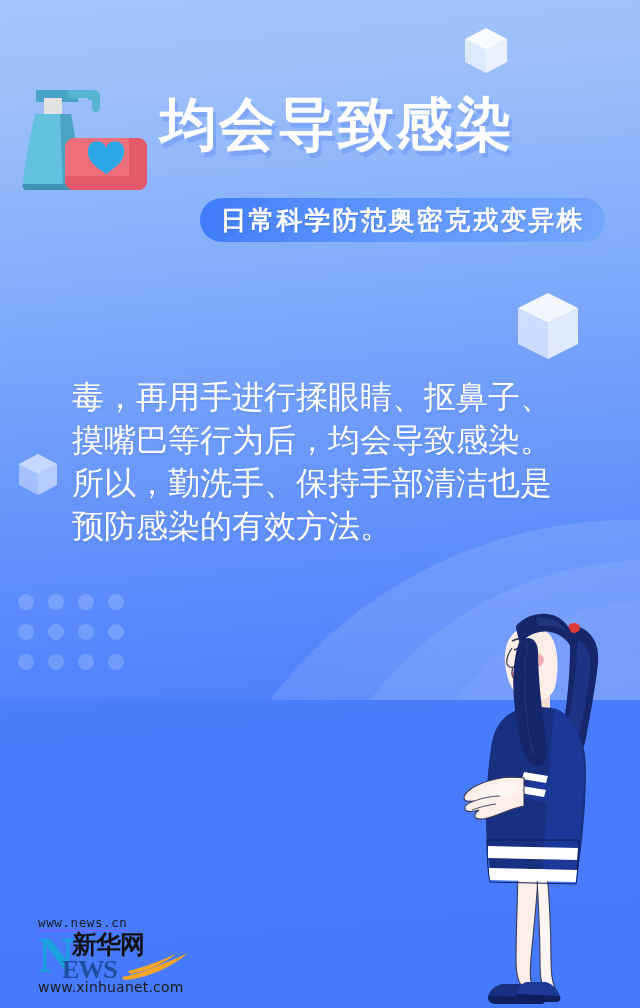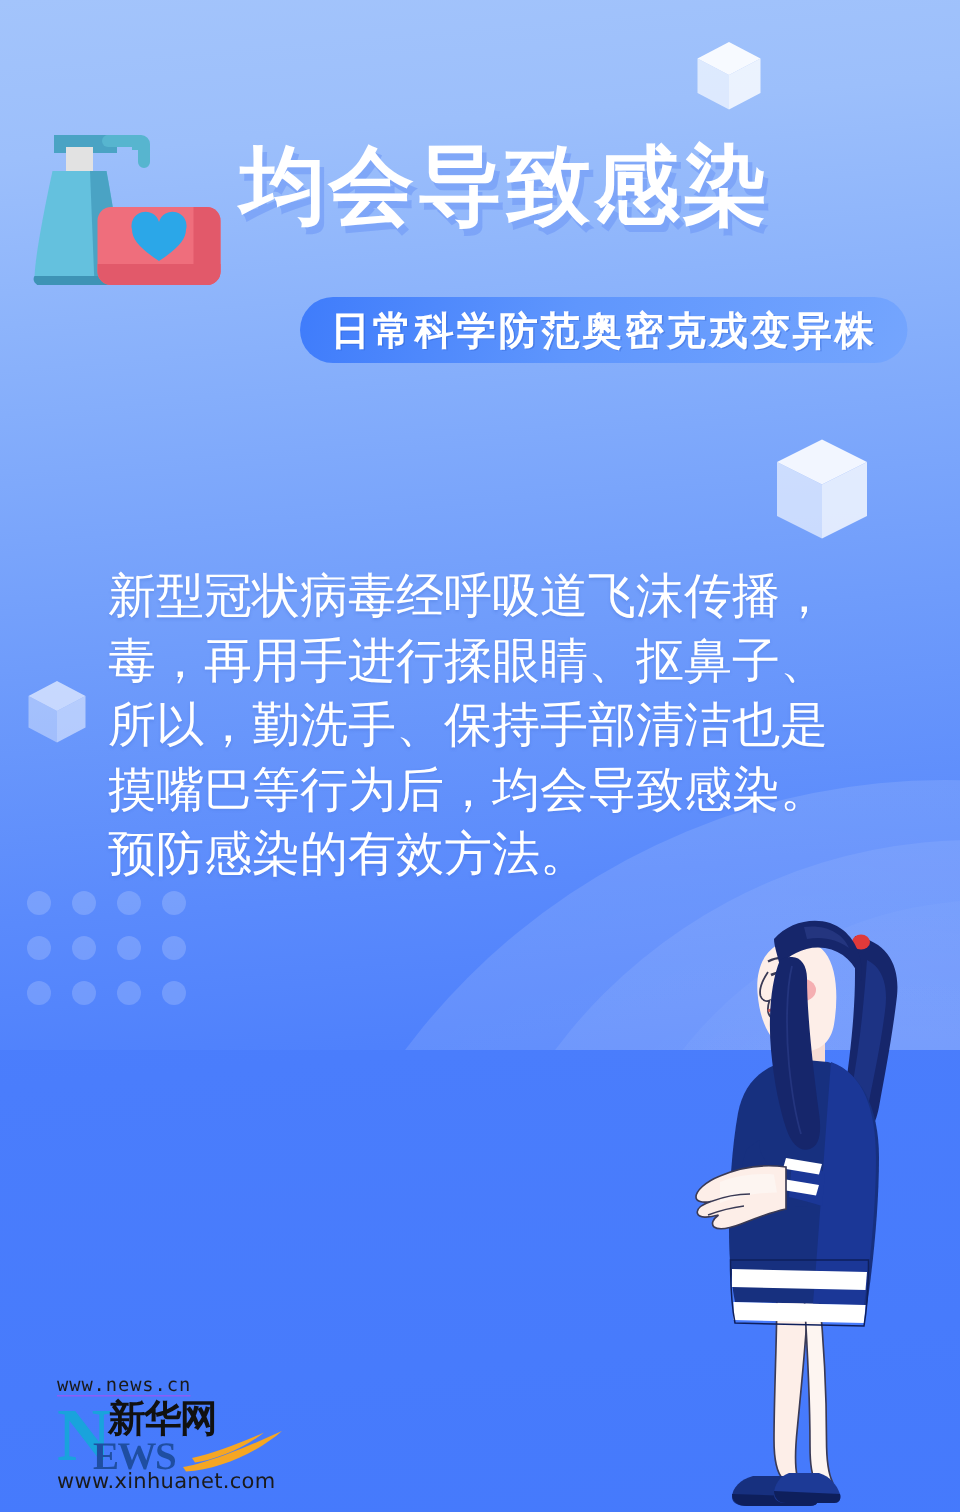--- a/index.html
+++ b/index.html
@@ -195,24 +195,23 @@
     <path d="M98 102 c-12 -8 -18 -14 -18 -21 a9 9 0 0 1 18 -5 a9 9 0 0 1 18 5 c0 7 -6 13 -18 21 z" fill="#2ba7e8"></path>
   </svg>
 
   <div class="title">均会导致感染</div>
 
   <div class="subtitle-pill">
     <span class="txt">日常科学防范奥密克戎变异株</span>
   </div>
 
   <div class="body-copy">
-    <p>新型冠状病毒经呼吸道飞沫传播，</p>
     <p>毒，再用手进行揉眼睛、抠鼻子、</p>
+    <p>摸嘴巴等行为后，均会导致感染。</p>
     <p>所以，勤洗手、保持手部清洁也是</p>
-    <p>摸嘴巴等行为后，均会导致感染。</p>
     <p>预防感染的有效方法。</p>
   </div>
 
   <svg class="woman" viewBox="0 0 210 412">
 
     <path d="M138 28 c22 4 30 20 28 40 c-3 26 -8 52 -12 74 c-3 16 -10 22 -18 20
              c-7 -2 -8 -10 -6 -22 c5 -32 8 -62 8 -86 z" fill="#16266b"></path>
     <path d="M146 44 c12 6 14 20 12 34 c-3 24 -8 46 -11 62 c-2 10 -6 14 -10 12
              c-4 -2 -4 -8 -2 -18 c6 -30 9 -62 11 -90 z" fill="#1d3384"></path>
 

